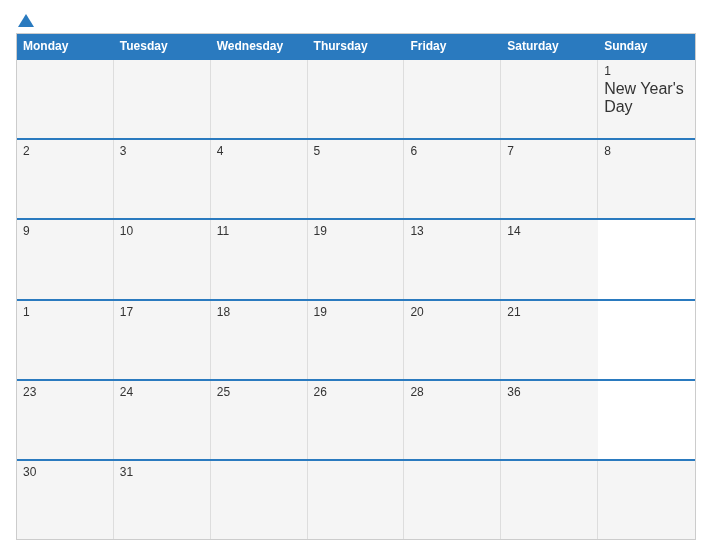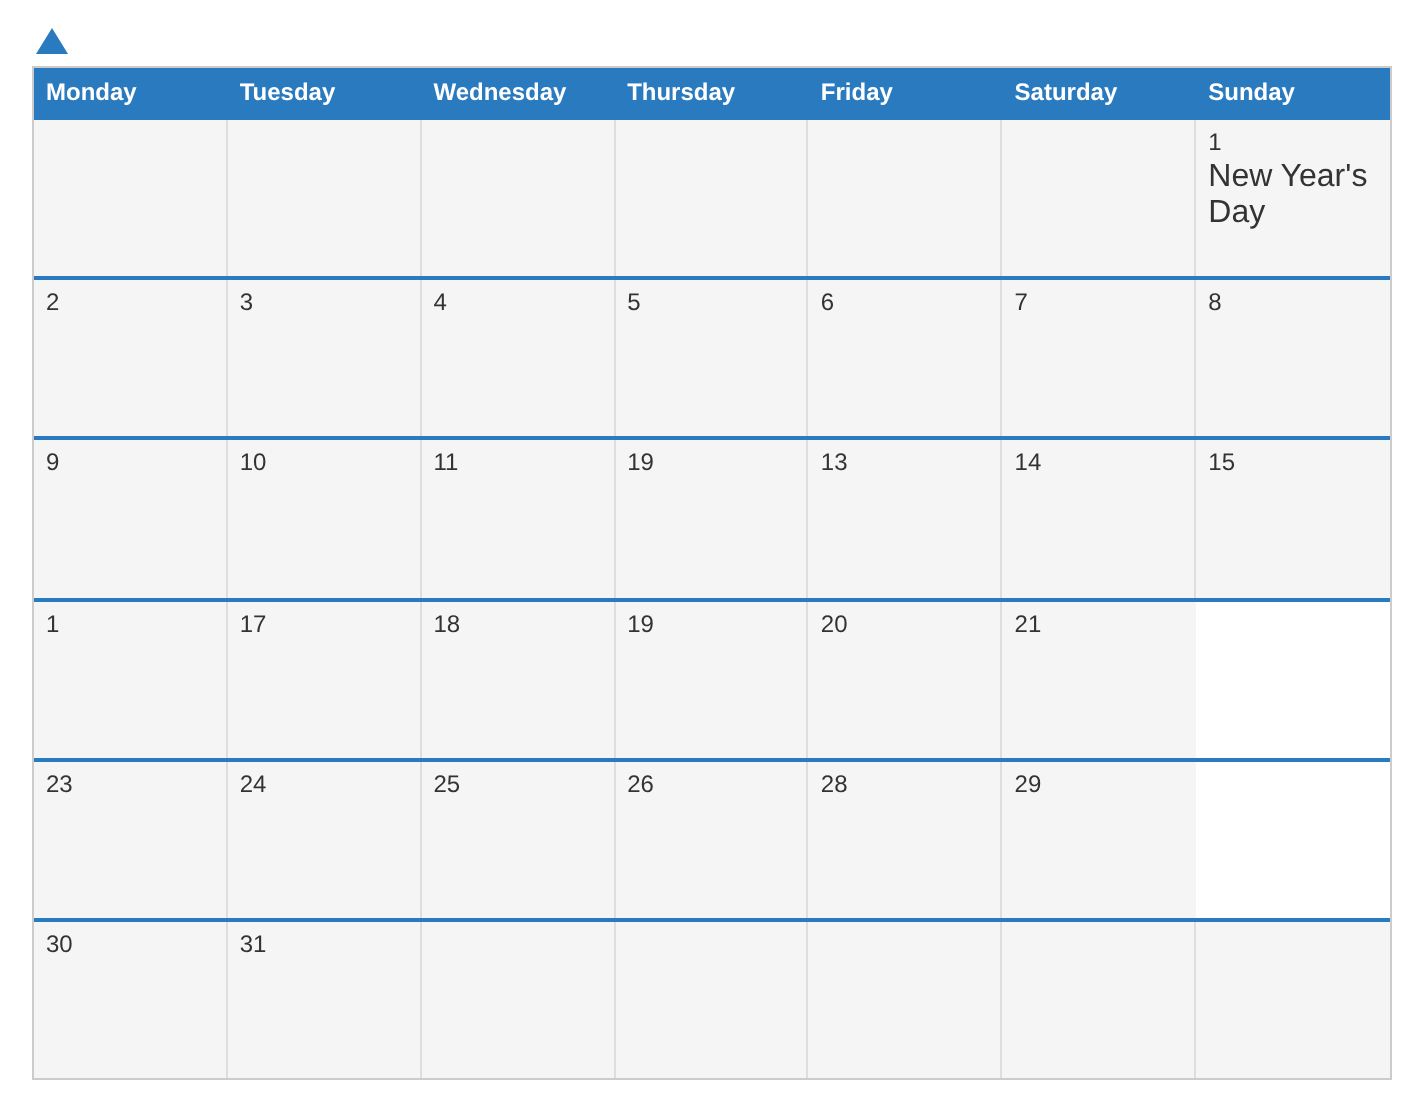--- a/index.html
+++ b/index.html
@@ -194,23 +194,20 @@
           </div>
           <div class="cal-cell">
             <span class="day-number">19</span>
           </div>
           <div class="cal-cell">
             <span class="day-number">13</span>
           </div>
           <div class="cal-cell">
             <span class="day-number">14</span>
           </div>
-          <div class="cal-cell">
-            <span class="day-number">15</span>
-          </div>
         </div>
         <div class="cal-row">
           <div class="cal-cell">
             <span class="day-number">1</span>
           </div>
           <div class="cal-cell">
             <span class="day-number">17</span>
           </div>
           <div class="cal-cell">
             <span class="day-number">18</span>
@@ -235,21 +232,21 @@
           <div class="cal-cell">
             <span class="day-number">25</span>
           </div>
           <div class="cal-cell">
             <span class="day-number">26</span>
           </div>
           <div class="cal-cell">
             <span class="day-number">28</span>
           </div>
           <div class="cal-cell">
-            <span class="day-number">29</span>
+            <span class="day-number">36</span>
           </div>
         </div>
         <div class="cal-row">
           <div class="cal-cell">
             <span class="day-number">30</span>
           </div>
           <div class="cal-cell">
             <span class="day-number">31</span>
           </div>
           <div class="cal-cell empty"></div>

